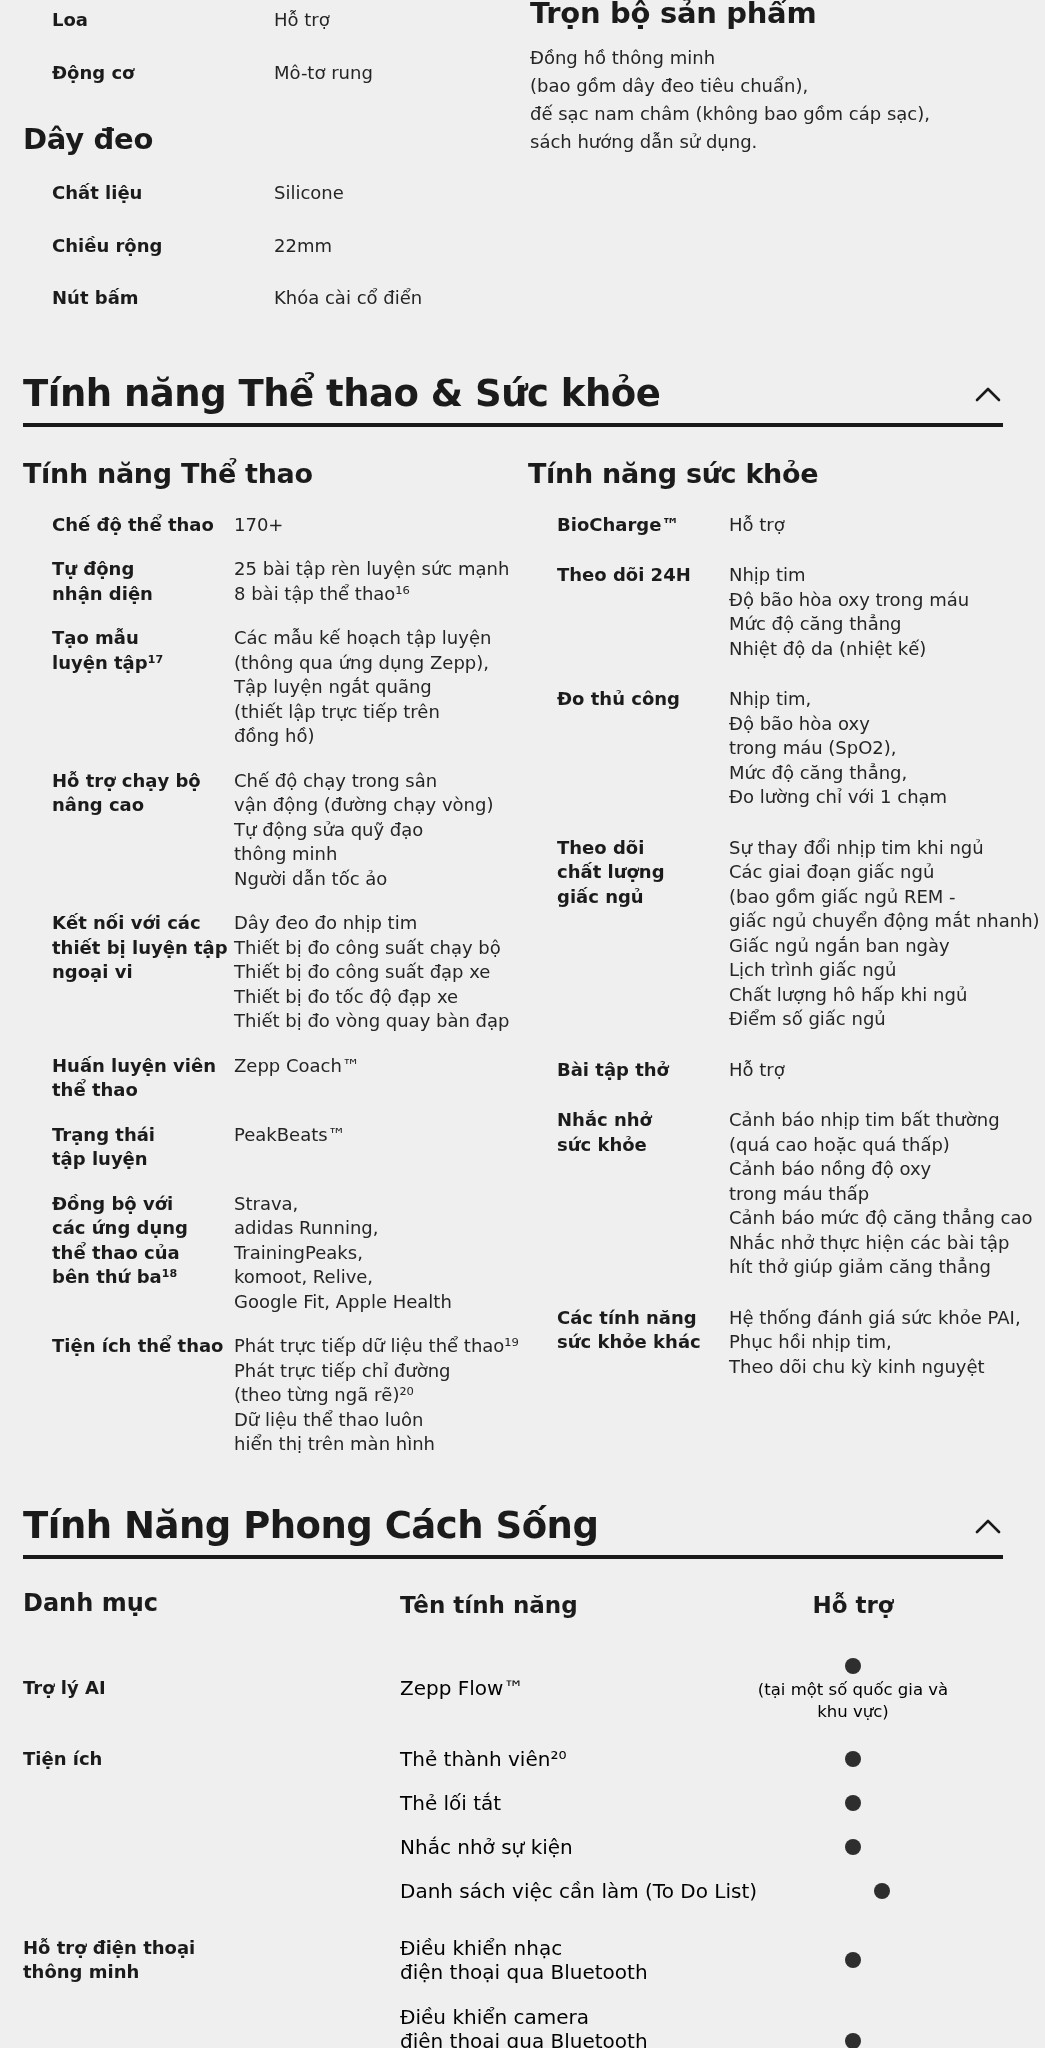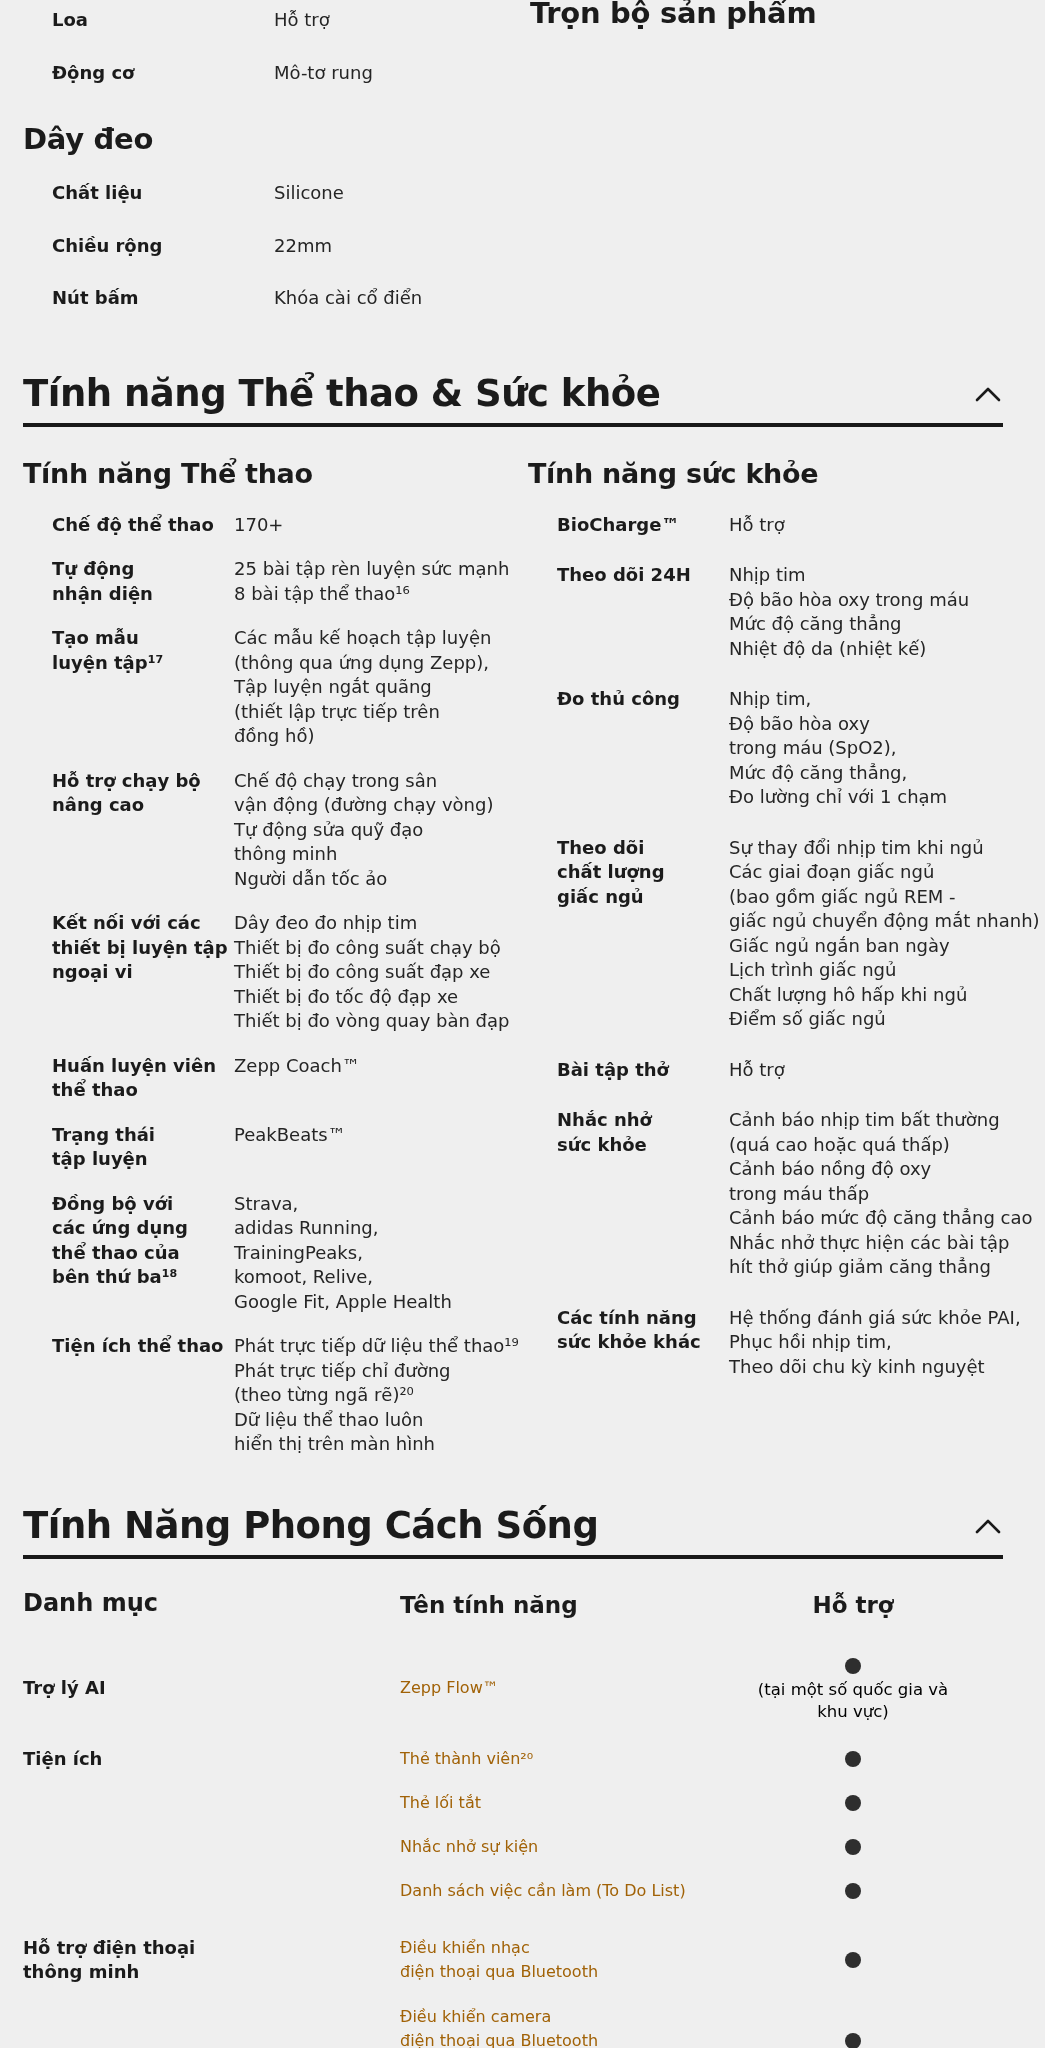--- a/index.html
+++ b/index.html
@@ -45,21 +45,21 @@
   .col-sport .spec-row{margin-bottom:20px;}
   .col-health .spec-label{width:172px;}
   .col-health .spec-row{margin-bottom:26px;}
   
   .lt-head{display:flex;align-items:flex-start;margin-top:30px;margin-bottom:36px;}
   .lt-cat-h{width:377px;flex-shrink:0;font-size:24px;font-weight:700;}
   .lt-feat-h{flex:1;font-size:23px;font-weight:700;padding-top:3px;}
   .lt-sup-h{width:250px;margin-right:25px;flex-shrink:0;text-align:center;font-size:23px;font-weight:700;padding-top:3px;}
   .lt-row{display:flex;align-items:center;}
   .lt-cat{width:377px;flex-shrink:0;font-size:18px;line-height:24.5px;font-weight:700;white-space:pre;}
-  .lt-feat{flex:1;font-size:16px;line-height:24.5px;white-space:pre;color:#a16207;}
+  .lt-feat{flex:1;font-size:20px;line-height:24.5px;white-space:pre;color:#000000;}
   .lt-sup{width:250px;margin-right:25px;flex-shrink:0;text-align:center;}
   .dot{display:inline-block;width:16px;height:16px;border-radius:50%;background:#2e2e2e;margin-top:4px;}
   .sup-note{font-size:16.5px;line-height:22px;white-space:pre;color:#000000;margin-top:1px;}
   .mb-24{margin-bottom:24px;} .mb-19{margin-bottom:19px;} .mb-32{margin-bottom:32px;} .mb-20{margin-bottom:20px;}
 </style>
 </head>
 <body>
 
 <div class="page">
 
@@ -86,20 +86,24 @@
         <div class="spec-value">22mm</div>
       </div>
       <div class="spec-row">
         <div class="spec-label">Nút bấm</div>
         <div class="spec-value">Khóa cài cổ điển</div>
       </div>
     </div>
 
     <div class="top-right">
       <div class="kit-heading">Trọn bộ sản phẩm</div>
+      <div class="kit-desc">Đồng hồ thông minh
+(bao gồm dây đeo tiêu chuẩn),
+đế sạc nam châm (không bao gồm cáp sạc),
+sách hướng dẫn sử dụng.</div>
     </div>
   </div>
 
   <div class="sh-1">
     <div class="section-header">
       <div class="section-title">Tính năng Thể thao &amp; Sức khỏe</div>
       <svg class="chevron" width="30" height="20" viewBox="0 0 30 20">
         <polyline points="4,16 15,5 26,16" fill="none" stroke="#1a1a1a" stroke-width="2.6" stroke-linecap="round" stroke-linejoin="round"></polyline>
       </svg>
     </div>

